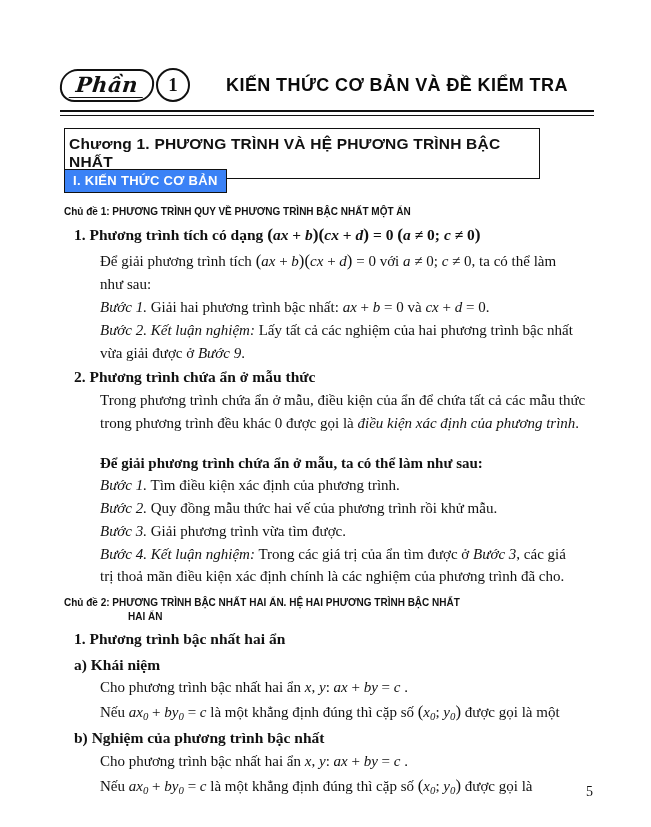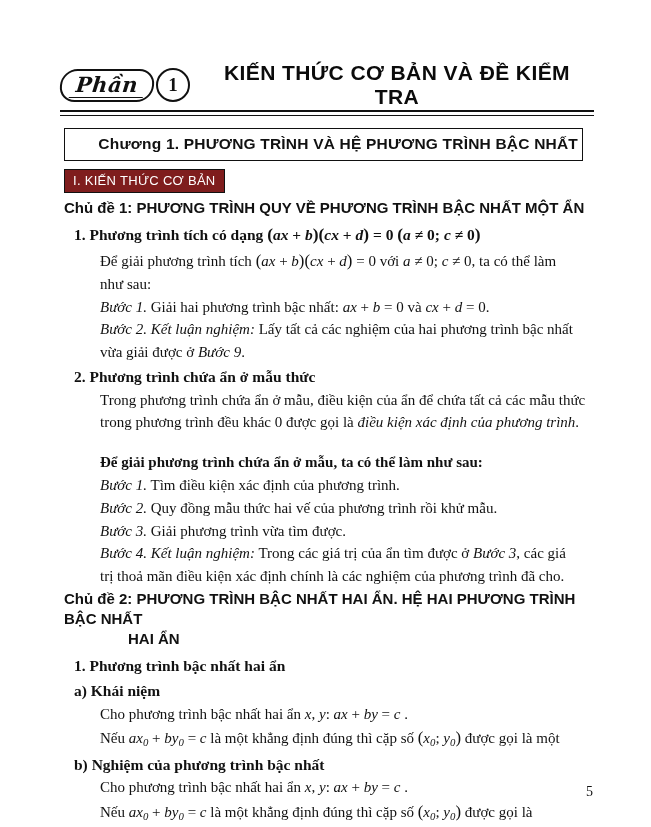--- a/index.html
+++ b/index.html
@@ -72,21 +72,21 @@
     font-weight: bold;
     font-size: 19px;
     margin-left: -4px;
     background: #fff;
   }
   .banner-title {
     flex: 1;
     text-align: center;
     font-family: "Liberation Sans", sans-serif;
     font-weight: bold;
-    font-size: 21px;
+    font-size: 18px;
     letter-spacing: 0.4px;
     color: #0b0b0b;
     padding-left: 10px;
   }
   .banner-rule {
     position: absolute;
     left: 60px;
     top: 110px;
     width: 534px;
     height: 0;
@@ -99,60 +99,60 @@
     width: 534px;
     height: 0;
     border-top: 1px solid #111;
   }
 
   
   .chapter-box {
     position: absolute;
     left: 64px;
     top: 128px;
-    width: 519px;
+    width: 476px;
     border: 1.6px solid #111;
     box-sizing: border-box;
-    text-align: right;
+    text-align: left;
     padding: 6px 4px 7px 4px;
     font-family: "Liberation Sans", sans-serif;
     font-weight: bold;
     font-size: 15.5px;
     letter-spacing: 0.2px;
   }
 
   
   .section-tag {
     position: absolute;
     left: 64px;
     top: 169px;
-    background: #7f1d1d;
+    background: #3b82f6;
     color: #fff;
     font-family: "Liberation Sans", sans-serif;
-    font-weight: normal;
+    font-weight: bold;
     font-size: 13px;
     padding: 3px 8px 4px 8px;
     letter-spacing: 0.3px;
     border: 1px solid #111;
   }
 
   
   .content {
     position: absolute;
     left: 64px;
     top: 196px;
     width: 530px;
     font-size: 15px;
     line-height: 1.32;
   }
   .topic {
     font-family: "Liberation Sans", sans-serif;
     font-weight: bold;
-    font-size: 15px;
-    margin: 2px 0 6px 0;
+    font-size: 10px;
+    margin: 9px 0 6px 0;
   }
   .topic.two-line {
     line-height: 1.35;
   }
   .topic .indent2 {
     display: block;
     padding-left: 64px;
   }
   .numitem {
     font-weight: bold;

